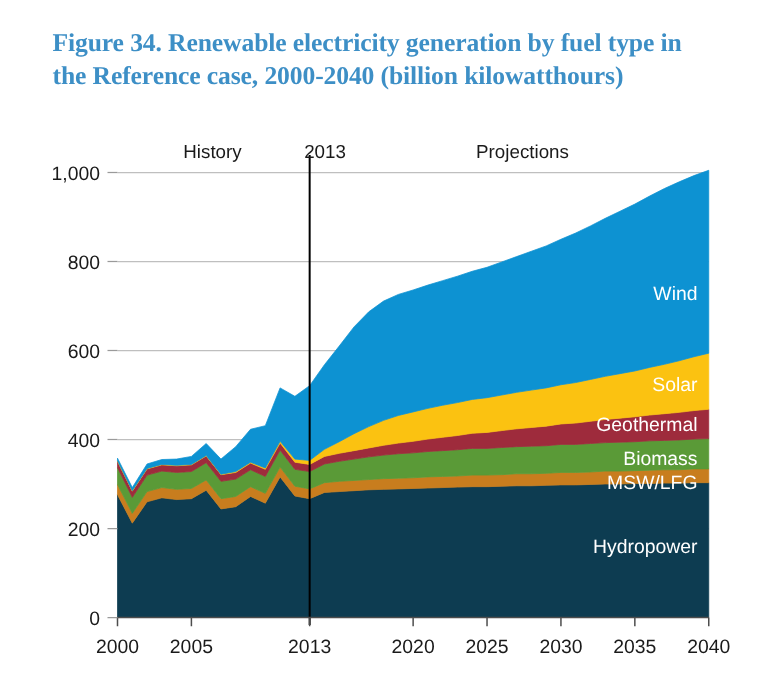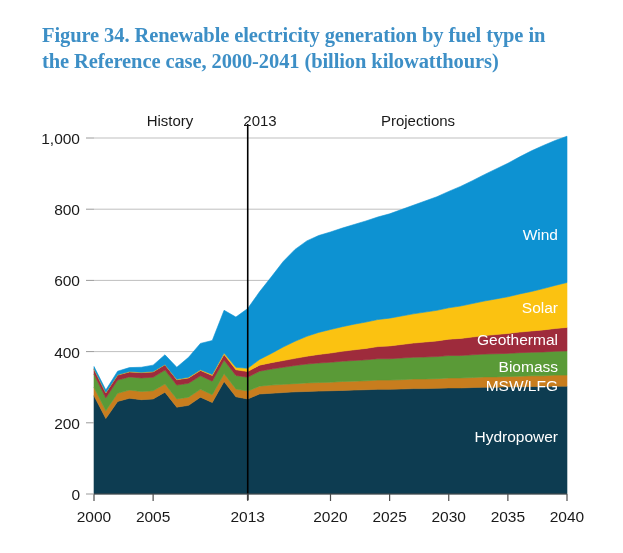--- a/index.html
+++ b/index.html
@@ -51,21 +51,21 @@
     font-family: "Liberation Sans", sans-serif;
     font-size: 15.5px;
     fill: #ffffff;
   }
 </style>
 </head>
 <body>
 
 <div id="figure-root">
 
-  <div id="figure-title">Figure 34. Renewable electricity generation by fuel type in the Reference case, 2000-2041 (billion kilowatthours)</div>
+  <div id="figure-title">Figure 34. Renewable electricity generation by fuel type in the Reference case, 2000-2040 (billion kilowatthours)</div>
 
   <svg id="chart-svg" width="623" height="553">
     <g id="grid-group">
         <line x1="94" x2="567" y1="422.8" y2="422.8" stroke="#bfbfbf" stroke-width="1"></line>
         <line x1="94" x2="567" y1="351.6" y2="351.6" stroke="#bfbfbf" stroke-width="1"></line>
         <line x1="94" x2="567" y1="280.4" y2="280.4" stroke="#bfbfbf" stroke-width="1"></line>
         <line x1="94" x2="567" y1="209.2" y2="209.2" stroke="#bfbfbf" stroke-width="1"></line>
         <line x1="94" x2="567" y1="138" y2="138" stroke="#bfbfbf" stroke-width="1"></line>
       </g>
     <g id="areas-group">

